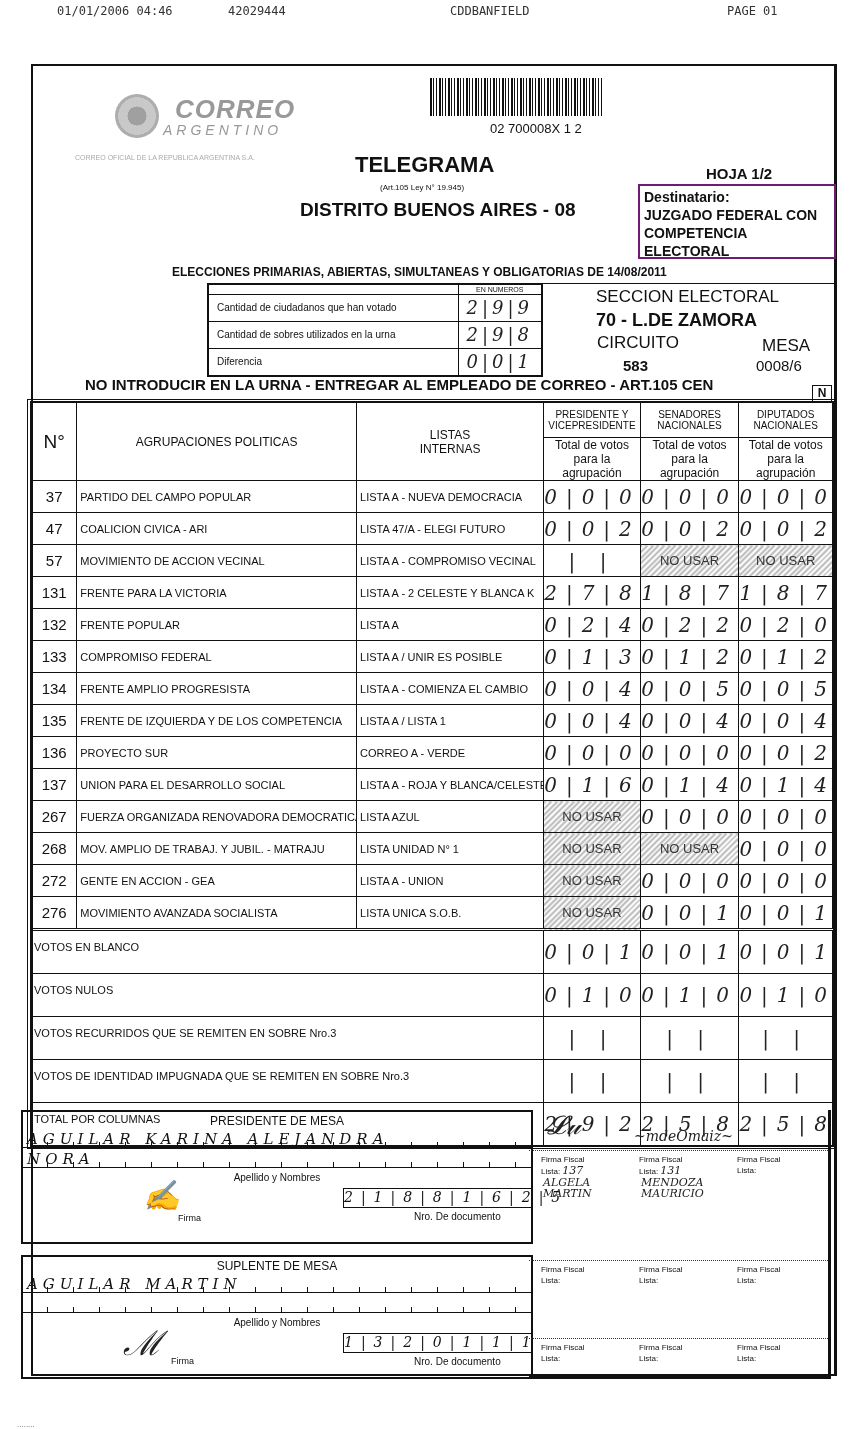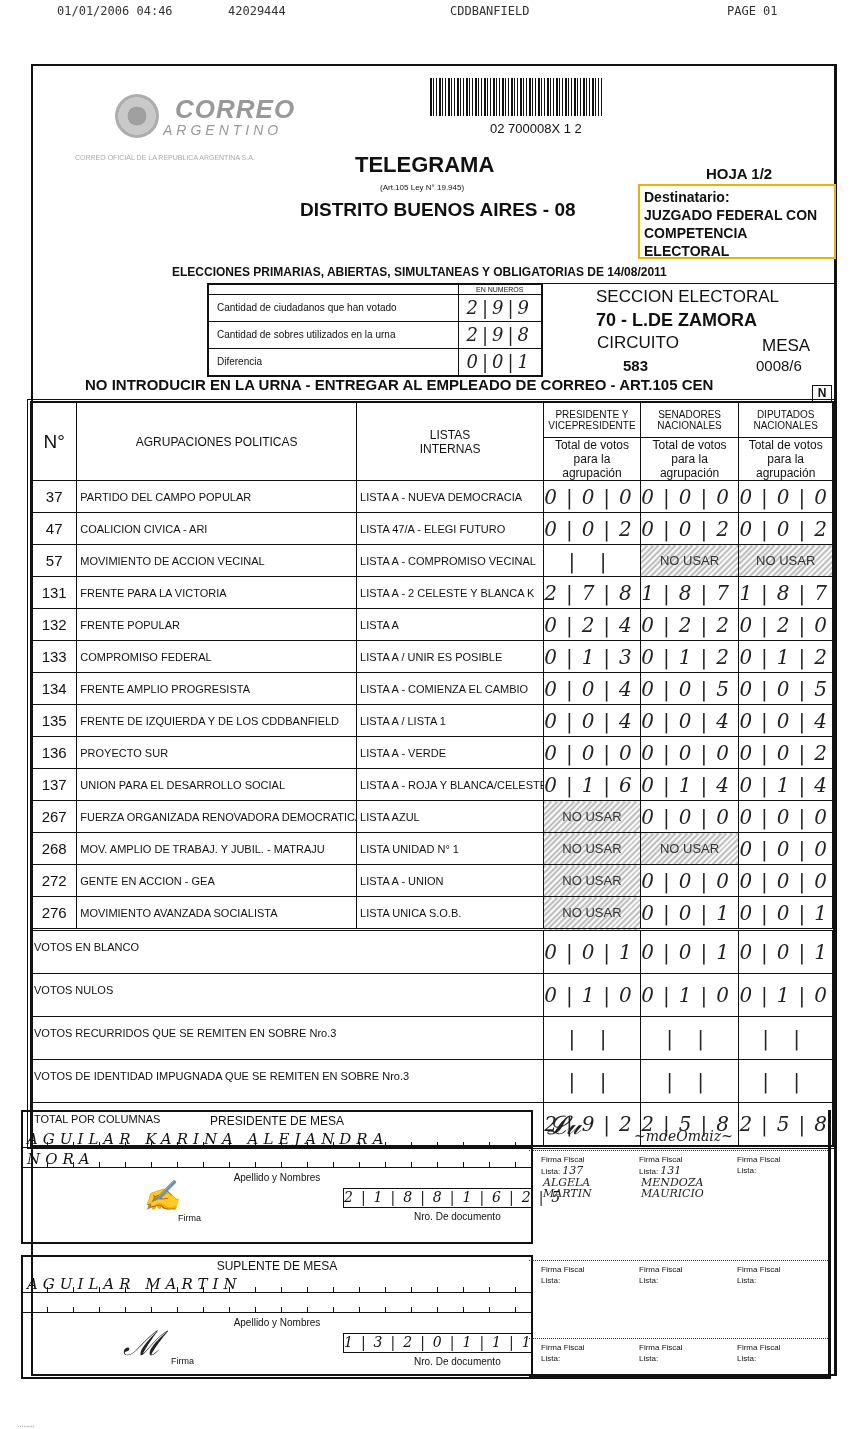--- a/index.html
+++ b/index.html
@@ -12,21 +12,21 @@
   .logo-circle { position:absolute; left:40px; top:2px; width:44px; height:44px; border-radius:50%; background:radial-gradient(circle, #888 0 30%, #bbb 31% 60%, #999 61%); opacity:.8; }
   .logo-word { position:absolute; left:100px; top:2px; font-size:26px; font-weight:bold; font-style:italic; color:#999; letter-spacing:1px; }
   .logo-sub { position:absolute; left:88px; top:30px; font-size:14px; font-style:italic; color:#999; letter-spacing:4px; }
   .logo-small { position:absolute; left:0; top:62px; font-size:7px; color:#aaa; white-space:nowrap; }
   .barcode { left:430px; top:78px; width:172px; height:38px; background:repeating-linear-gradient(90deg,#111 0 2px,#fff 2px 3px,#111 3px 4px,#fff 4px 6px,#111 6px 7px,#fff 7px 9px); }
   .barcode-num { left:490px; top:121px; font-size:13px; }
   .title { left:355px; top:152px; font-size:22px; font-weight:bold; }
   .subtitle { left:380px; top:183px; font-size:8px; }
   .district { left:300px; top:199px; font-size:19px; font-weight:bold; }
   .hoja { left:706px; top:165px; font-size:15px; font-weight:bold; }
-  .dest { left:638px; top:184px; width:198px; height:75px; border:2px solid #eab308; box-sizing:border-box; padding:2px 4px; font-weight:bold; font-size:14px; line-height:18px; }
+  .dest { left:638px; top:184px; width:198px; height:75px; border:2px solid #701a75; box-sizing:border-box; padding:2px 4px; font-weight:bold; font-size:14px; line-height:18px; }
   .election { left:172px; top:265px; font-size:12px; font-weight:bold; }
   .counts { left:207px; top:283px; width:334px; height:92px; border:1px solid #111; }
   .counts table { border-collapse:collapse; width:100%; height:100%; font-size:10px; }
   .counts td { border:1px solid #111; padding:0 8px; }
   .hw { font-family:"DejaVu Serif", serif; font-style:italic; font-size:18px; letter-spacing:4px; text-align:center; color:#222; }
   .seccion { left:541px; top:283px; width:295px; height:92px; border-top:1px solid #111; border-right:1px solid #111; }
   .sec-label { left:596px; top:287px; font-size:17px; }
   .sec-val { left:596px; top:310px; font-size:18px; font-weight:bold; }
   .circ-label { left:597px; top:333px; font-size:17px; }
   .mesa-label { left:762px; top:336px; font-size:17px; }
@@ -207,30 +207,30 @@
         <tr>
           <td class="num cell">134</td>
           <td class="party">FRENTE AMPLIO PROGRESISTA</td>
           <td class="lista">LISTA A - COMIENZA EL CAMBIO</td>
           <td class="vote">0|0|4</td>
           <td class="vote">0|0|5</td>
           <td class="vote">0|0|5</td>
         </tr>
         <tr>
           <td class="num cell">135</td>
-          <td class="party">FRENTE DE IZQUIERDA Y DE LOS CDDBANFIELD</td>
+          <td class="party">FRENTE DE IZQUIERDA Y DE LOS COMPETENCIA</td>
           <td class="lista">LISTA A / LISTA 1</td>
           <td class="vote">0|0|4</td>
           <td class="vote">0|0|4</td>
           <td class="vote">0|0|4</td>
         </tr>
         <tr>
           <td class="num cell">136</td>
           <td class="party">PROYECTO SUR</td>
-          <td class="lista">LISTA A - VERDE</td>
+          <td class="lista">CORREO A - VERDE</td>
           <td class="vote">0|0|0</td>
           <td class="vote">0|0|0</td>
           <td class="vote">0|0|2</td>
         </tr>
         <tr>
           <td class="num cell">137</td>
           <td class="party">UNION PARA EL DESARROLLO SOCIAL</td>
           <td class="lista">LISTA A - ROJA Y BLANCA/CELESTE</td>
           <td class="vote">0|1|6</td>
           <td class="vote">0|1|4</td>

